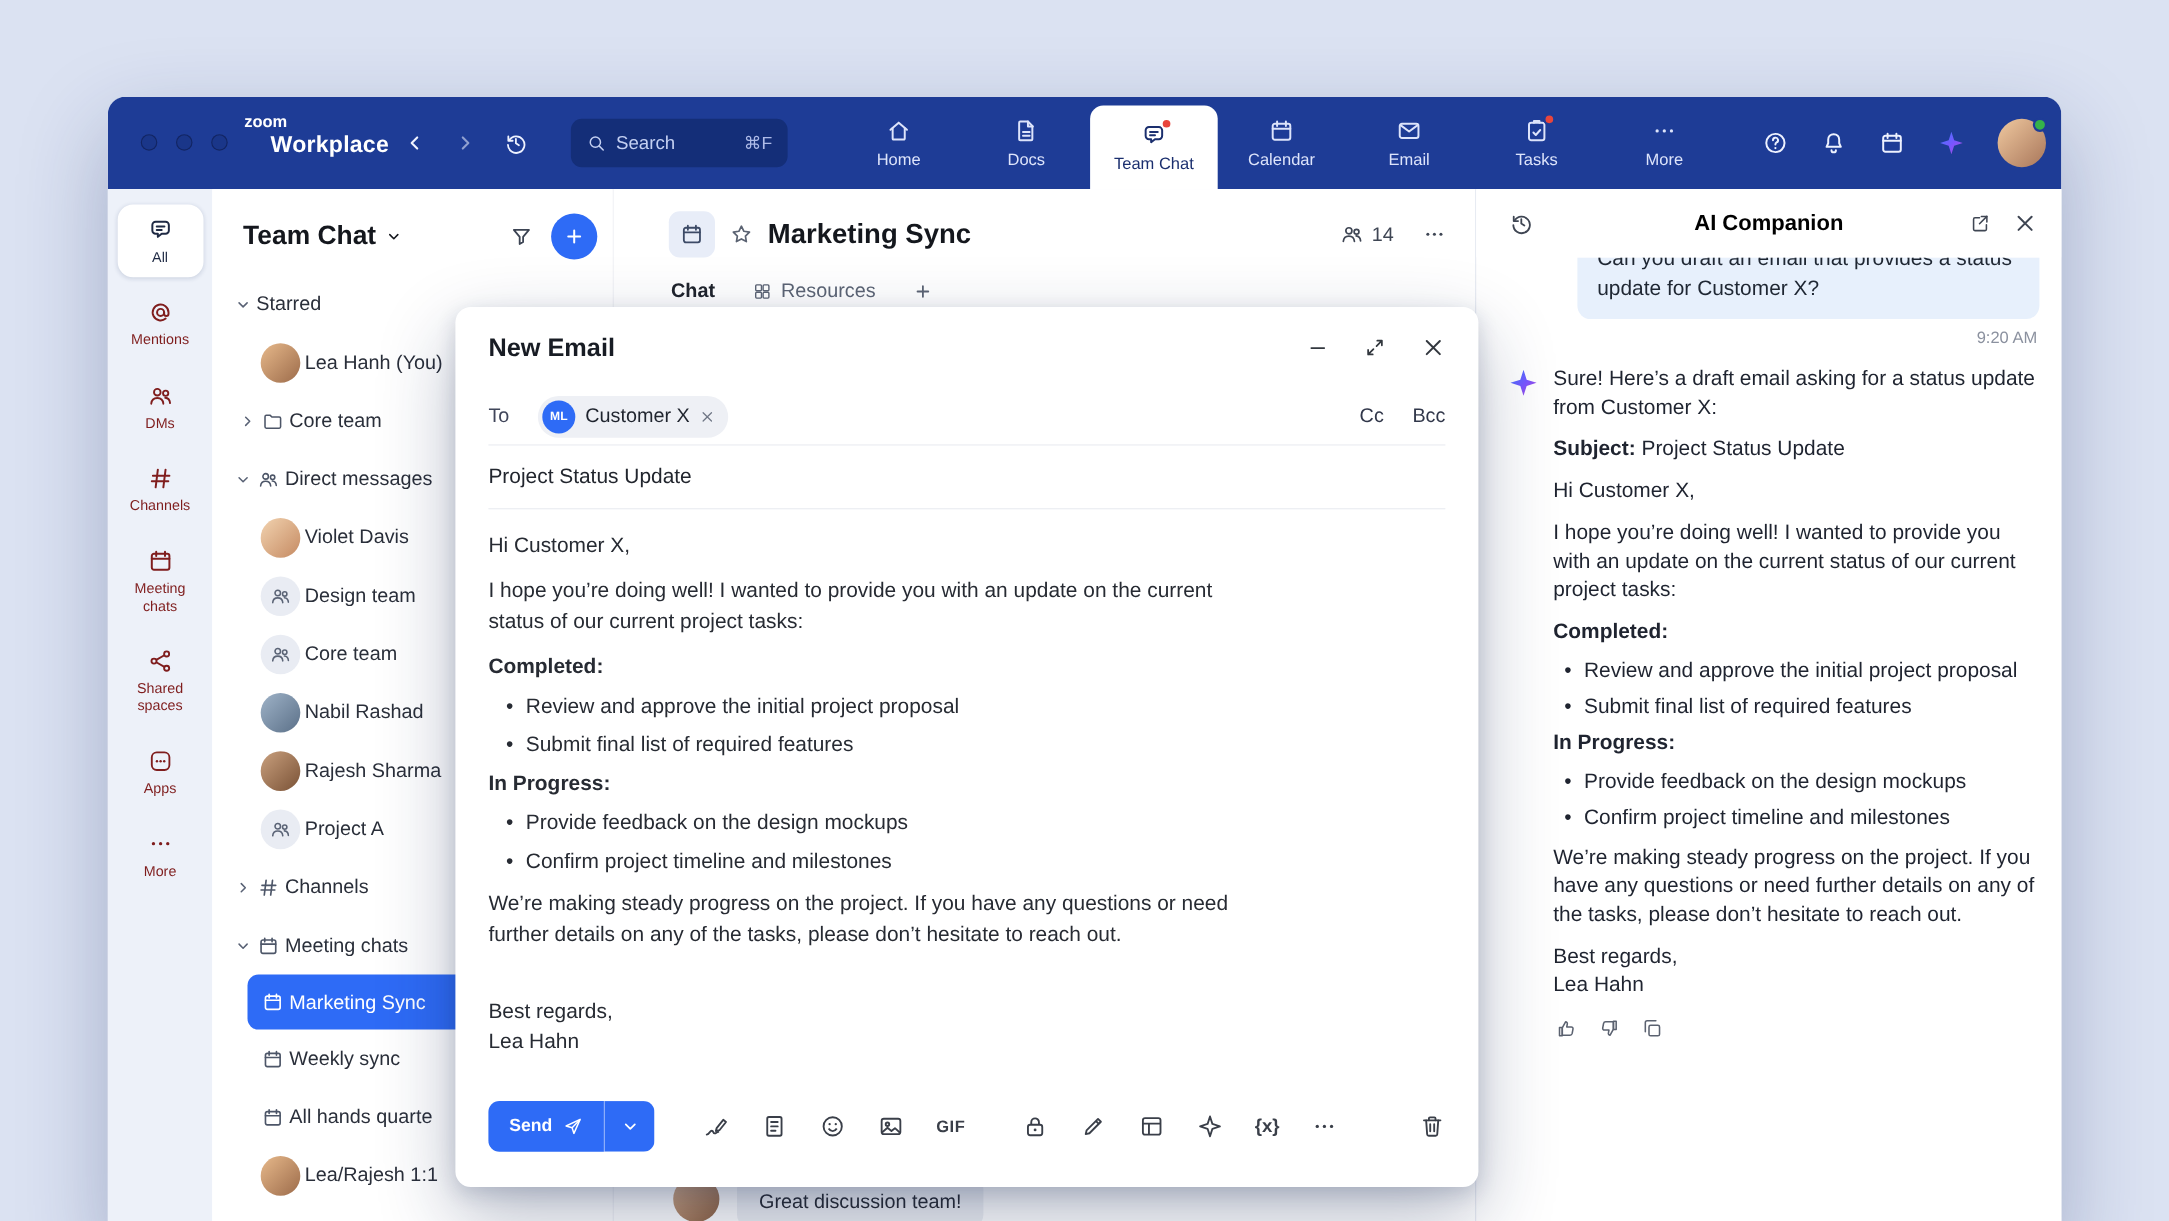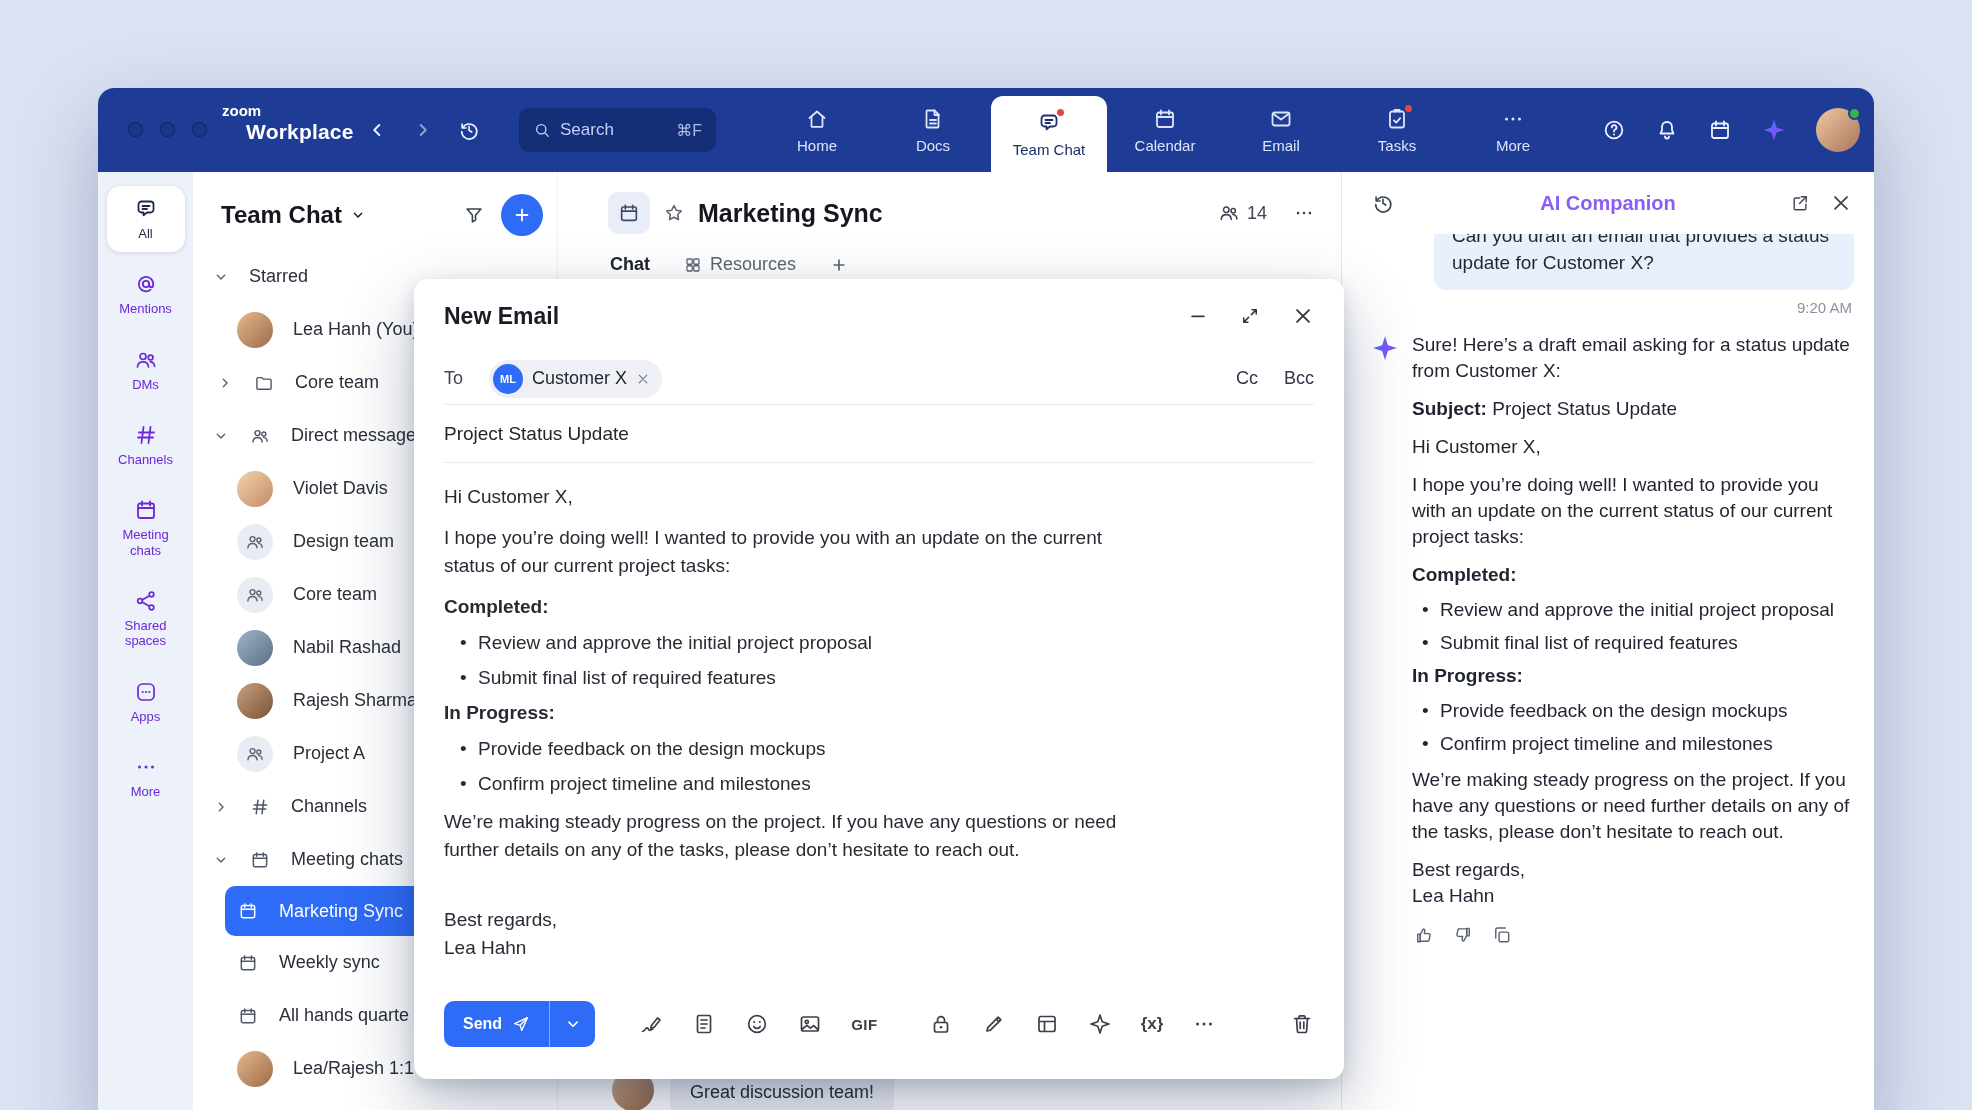--- a/index.html
+++ b/index.html
@@ -35,31 +35,31 @@
   .nav-item.active .dot-badge{border-color:#fff;}
   .top-right{position:absolute;right:14px;top:0;height:84px;display:flex;align-items:center;gap:29px;}
   .avatar-top{width:44px;height:44px;border-radius:50%;background:linear-gradient(135deg,#f0c9a0,#a8765a);position:relative;cursor:pointer;}
   .presence{position:absolute;top:-1px;right:-1px;width:13px;height:13px;border-radius:50%;background:#35b24a;border:2.5px solid #1e3c96;}
 
   
   .content{flex:1;display:flex;min-height:0;position:relative;background:#fff;}
 
   
   .rail{flex:0 0 95px;background:#edf1f9;display:flex;flex-direction:column;align-items:center;padding-top:14px;gap:9px;}
-  .rail-item{width:78px;display:flex;flex-direction:column;align-items:center;gap:5px;padding:11px 0;color:#6d28d9;cursor:pointer;border-radius:14px;}
+  .rail-item{width:78px;display:flex;flex-direction:column;align-items:center;gap:5px;padding:11px 0;color:#7f1d1d;cursor:pointer;border-radius:14px;}
   .rail-item .rlbl{font-size:13px;text-align:center;line-height:1.18;}
   .rail-item.active{background:#fff;box-shadow:0 1px 4px rgba(20,40,90,.14);color:#1f2a44;}
 
   
   .chatlist{flex:0 0 364px;background:#fff;overflow:hidden;padding-top:16px;}
   .cl-head{display:flex;align-items:center;padding:6px 14px 14px 28px;gap:8px;}
   .cl-title{font-size:24px;font-weight:700;color:#14171d;cursor:pointer;display:flex;align-items:center;gap:8px;}
   .cl-actions{margin-left:auto;display:flex;align-items:center;gap:16px;color:#3c4453;}
   .btn-plus{width:42px;height:42px;border-radius:50%;background:#2e6bf6;color:#fff;display:flex;align-items:center;justify-content:center;cursor:pointer;}
-  .row{height:53px;display:flex;align-items:center;gap:20px;padding-left:20px;font-size:18px;color:#2a2f3a;cursor:pointer;white-space:nowrap;}
+  .row{height:53px;display:flex;align-items:center;gap:4px;padding-left:20px;font-size:18px;color:#2a2f3a;cursor:pointer;white-space:nowrap;}
   .row .chev{color:#596275;flex:0 0 16px;}
   .row.child{padding-left:44px;}
   .slot{width:36px;height:36px;display:flex;align-items:center;justify-content:center;flex:0 0 36px;color:#4d5668;}
   .slot.sm{width:22px;flex-basis:22px;}
   .avatar{width:36px;height:36px;border-radius:50%;flex:0 0 36px;}
   .gicon{width:36px;height:36px;border-radius:50%;background:#e9ecf3;color:#5b6476;display:flex;align-items:center;justify-content:center;flex:0 0 36px;}
   .av-lea{background:linear-gradient(135deg,#e7b98b,#9c6b4a);}
   .av-violet{background:linear-gradient(135deg,#f2d3b0,#c58a62);}
   .av-nabil{background:linear-gradient(135deg,#9fb3c8,#5b7088);}
   .av-rajesh{background:linear-gradient(135deg,#c9a07e,#7a5236);}
@@ -109,21 +109,21 @@
   .tools{display:flex;align-items:center;gap:29px;margin-left:44px;color:#3a3f49;}
   .tools .tool{cursor:pointer;display:flex;align-items:center;}
   .tool.gap-left{margin-left:22px;}
   .gif{font-weight:700;font-size:15px;letter-spacing:.5px;}
   .varx{font-size:17px;font-weight:600;}
   .trash{margin-left:auto;color:#3a3f49;cursor:pointer;}
 
   
   .ai{flex:0 0 532px;border-left:1px solid #e3e7f0;background:#fff;display:flex;flex-direction:column;}
   .ai-head{flex:0 0 62px;display:flex;align-items:center;padding:0 22px 0 30px;position:relative;background:#fff;z-index:3;}
-  .ai-title{position:absolute;left:0;right:0;text-align:center;font-size:20px;font-weight:700;color:#8b5cf6;}
+  .ai-title{position:absolute;left:0;right:0;text-align:center;font-size:20px;font-weight:700;color:#000000;}
   .ai-head .hbtn{color:#3f4653;cursor:pointer;z-index:4;}
   .ai-head .right{margin-left:auto;display:flex;gap:20px;align-items:center;z-index:4;}
   .ai-body{flex:1;overflow:hidden;padding:0 18px 0 28px;}
   .user-bubble{margin:-26px 2px 0 auto;max-width:420px;background:#e7f0fc;border-radius:12px;padding:14px 18px;
                font-size:19px;line-height:27px;color:#1f2733;}
   .ts{text-align:right;color:#8b919f;font-size:15px;margin:9px 4px 16px;}
   .ai-msg{display:flex;gap:12px;}
   .ai-star{flex:0 0 30px;margin-top:1px;}
   .ai-text{font-size:19px;line-height:26px;color:#1f2430;width:444px;}
   .ai-text p{margin:0 0 12px;}

